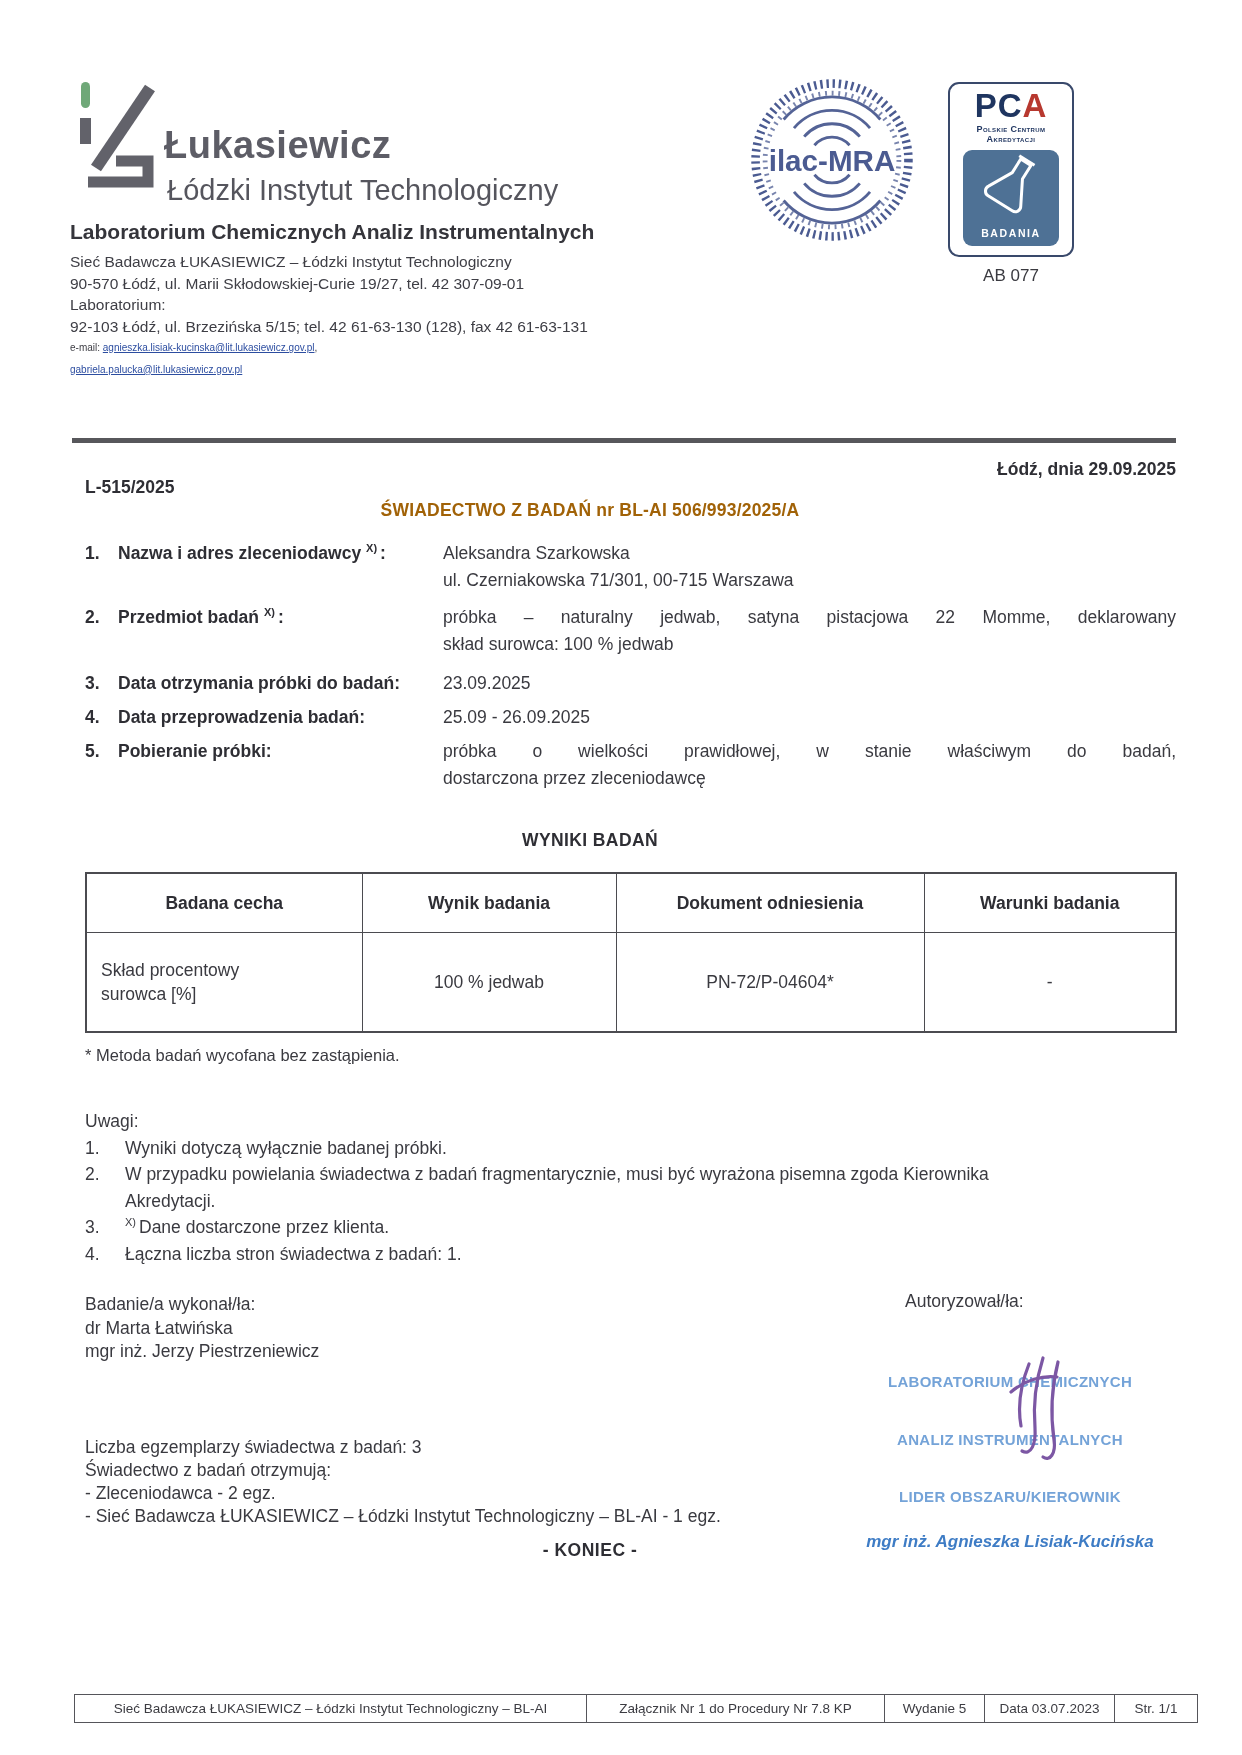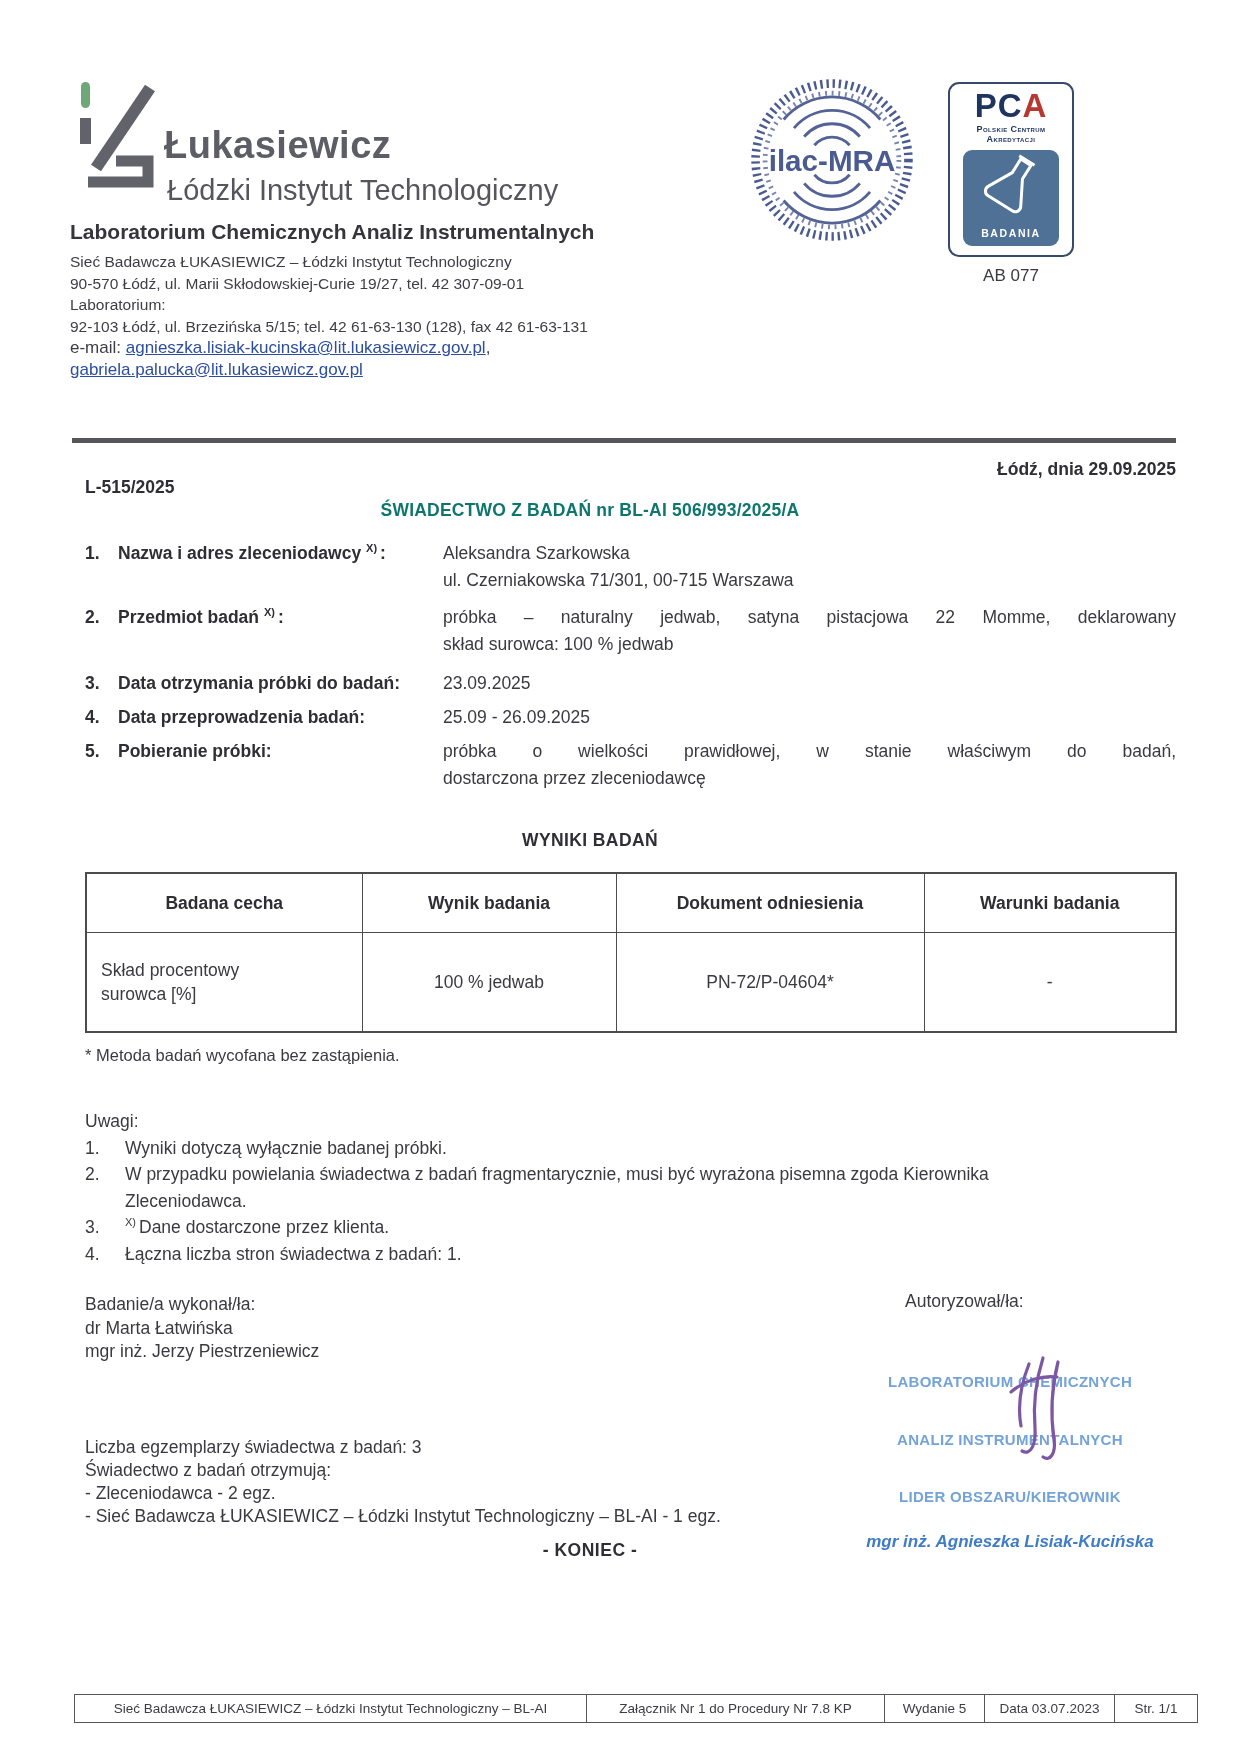--- a/index.html
+++ b/index.html
@@ -8,39 +8,39 @@
     font-family:"Liberation Sans","DejaVu Sans",sans-serif;color:#3a3a40;overflow:hidden;
     -webkit-font-smoothing:antialiased;
   }
   .abs{position:absolute;}
   
   .brand-name{left:164px;top:124px;font-size:38px;font-weight:700;color:#5d5d66;letter-spacing:.5px;}
   .brand-sub{left:167px;top:174px;font-size:29px;font-weight:400;color:#55555d;}
   .lab-block{left:70px;top:220px;width:640px;}
   .lab-title{font-size:21px;font-weight:700;color:#35353b;margin-bottom:7px;}
   .addr-line{font-size:15.5px;line-height:21.5px;color:#3e3e45;}
-  .email-line{font-size:17px;line-height:21.5px;color:#3e3e45;}
+  .email-line{font-size:10px;line-height:21.5px;color:#3e3e45;}
   .email-link{color:#2c4da0;text-decoration:underline;cursor:pointer;}
   
   .seal{left:746px;top:74px;}
   .pca-wrap{left:948px;top:82px;width:126px;text-align:center;}
   .pca-badge{border:2.5px solid #39496b;border-radius:11px;background:#fff;padding:6px 4px 9px;}
   .pca-acronym{font-size:33px;font-weight:700;line-height:32px;letter-spacing:1px;}
   .pca-acronym .pc{color:#1f3560;}
   .pca-acronym .a{color:#b7382f;}
   .pca-org{font-size:9px;font-weight:700;line-height:10px;color:#1f3560;font-variant:small-caps;letter-spacing:.4px;margin:2px 0 6px;}
   .pca-square{width:96px;height:96px;margin:0 auto;background:#4e7195;border-radius:9px;position:relative;}
   .pca-badania{position:absolute;left:0;right:0;bottom:7px;color:#fff;font-size:10.5px;font-weight:700;letter-spacing:1.6px;}
   .pca-number{margin-top:9px;font-size:17px;color:#3a3a40;}
   
   .rule{left:72px;top:438px;width:1104px;height:5px;background:#57575b;}
   .place-date{left:696px;top:459px;width:480px;text-align:right;font-size:17.5px;font-weight:700;color:#2e2e34;}
   .ref-no{left:85px;top:477px;font-size:17.5px;font-weight:700;color:#2e2e34;}
   .center-line{left:40px;width:1100px;text-align:center;}
-  .doc-title{top:500px;font-size:17.5px;font-weight:700;color:#0f766e;letter-spacing:.2px;}
+  .doc-title{top:500px;font-size:17.5px;font-weight:700;color:#a16207;letter-spacing:.2px;}
   
   .items{left:85px;top:540px;width:1091px;font-size:17.5px;line-height:27px;}
   .item-row{display:flex;align-items:flex-start;}
   .mb10{margin-bottom:10px;} .mb12{margin-bottom:12px;} .mb7{margin-bottom:7px;}
   .item-no{width:33px;font-weight:700;color:#2e2e34;flex:none;}
   .item-label{width:325px;font-weight:700;color:#2e2e34;flex:none;}
   .item-value{flex:1;color:#3a3a40;}
   sup{font-size:11px;vertical-align:super;line-height:0;margin-right:3px;}
   .stretch{text-align:justify;text-align-last:justify;}
   
@@ -217,21 +217,21 @@
   <div class="abs footnote">* Metoda badań wycofana bez zastąpienia.</div>
 
   <div class="abs remarks">
     <div>Uwagi:</div>
     <div class="rm-row">
       <span class="rm-no">1.</span>
       <span class="rm-text"><span>Wyniki dotyczą wyłącznie badanej próbki.</span></span>
     </div>
     <div class="rm-row">
       <span class="rm-no">2.</span>
-      <span class="rm-text"><span>W przypadku powielania świadectwa z badań fragmentarycznie, musi być wyrażona pisemna zgoda Kierownika</span><div>Zleceniodawca.</div></span>
+      <span class="rm-text"><span>W przypadku powielania świadectwa z badań fragmentarycznie, musi być wyrażona pisemna zgoda Kierownika</span><div>Akredytacji.</div></span>
     </div>
     <div class="rm-row">
       <span class="rm-no">3.</span>
       <span class="rm-text"><sup>X)</sup><span>Dane dostarczone przez klienta.</span></span>
     </div>
     <div class="rm-row">
       <span class="rm-no">4.</span>
       <span class="rm-text"><span>Łączna liczba stron świadectwa z badań: 1.</span></span>
     </div>
   </div>

